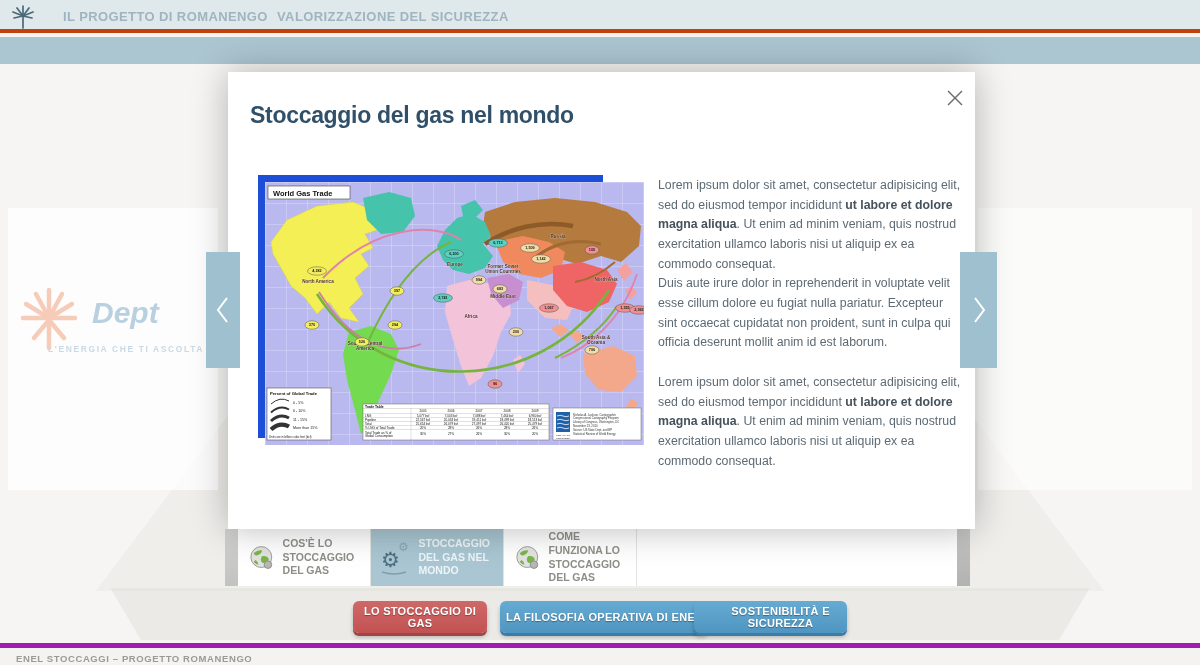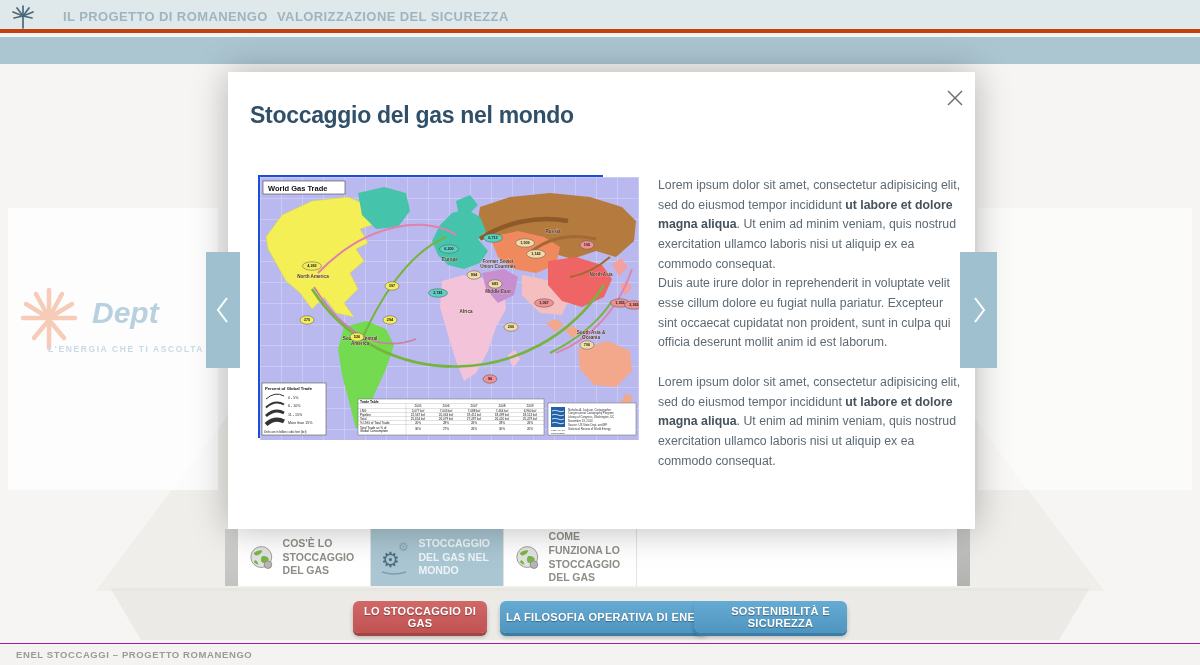--- a/index.html
+++ b/index.html
@@ -44,21 +44,21 @@
 
   
   .modal { position:absolute; left:228px; top:72px; width:747px; height:457px;
     background:#ffffff; box-shadow:0 0 34px rgba(0,0,0,.28); z-index:50; }
   .modal-title { position:absolute; left:22px; top:30px; font-size:23px; font-weight:bold;
     color:#30506a; letter-spacing:-.3px; }
   .modal-close { position:absolute; left:716px; top:16px; width:22px; height:22px;
     background:none; border:none; cursor:pointer; }
 
   .map-figure { position:absolute; left:30px; top:103px; width:345px; height:263px;
-    border:2px solid #1d4ed8; }
+    border:7px solid #1d4ed8; }
 
   .modal-text { position:absolute; left:430px; top:104px; width:305px;
     font-size:12.3px; line-height:1.6; color:#5d6a74; }
   .modal-text b { color:#46525c; }
   .modal-text .para2 { margin-top:20px; }
 
   
   .tabbar { position:absolute; left:225px; top:529px; width:745px; height:57px;
     display:flex; background:#ffffff; z-index:45; }
   .tab-cap { width:13px; height:57px; }
@@ -83,21 +83,21 @@
     cursor:pointer; z-index:30; }
   .cta.red  { left:353px; width:134px; background:linear-gradient(#d06868,#c25252);
     box-shadow:0 3px 0 #a04646, 0 4px 4px rgba(0,0,0,.25); }
   .cta.blue1 { left:500px; width:208px; }
   .cta.blue2 { left:694px; width:153px;padding-left:20px; }
   .cta.blue1, .cta.blue2 { background:linear-gradient(#66abd2,#4e95c1);
     box-shadow:0 3px 0 #3c7da8, 0 4px 4px rgba(0,0,0,.25); }
 
   
   .footer { position:absolute; left:0; top:643px; width:1200px; height:22px;
-    background:#f4f3f1; border-top:1px solid #a21caf; z-index:70; }
+    background:#f4f3f1; border-top:5px solid #a21caf; z-index:70; }
   .footer-text { position:absolute; left:16px; top:5px; font-size:9.5px; font-weight:bold;
     letter-spacing:.6px; color:#9a9a96; }
 </style>
 </head>
 <body>
 
 <div class="bg-trapezoid"></div>
 <div class="bg-strip"></div>
 <div class="sheet-left"></div>
 <div class="sheet-right"></div>

